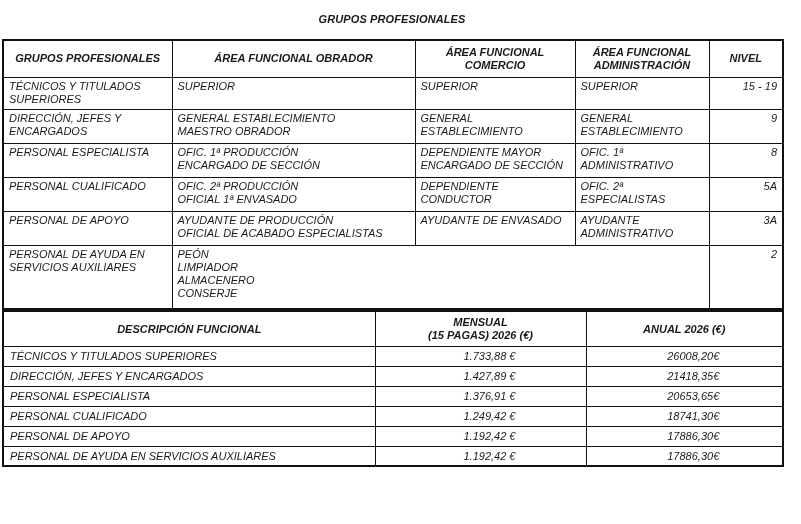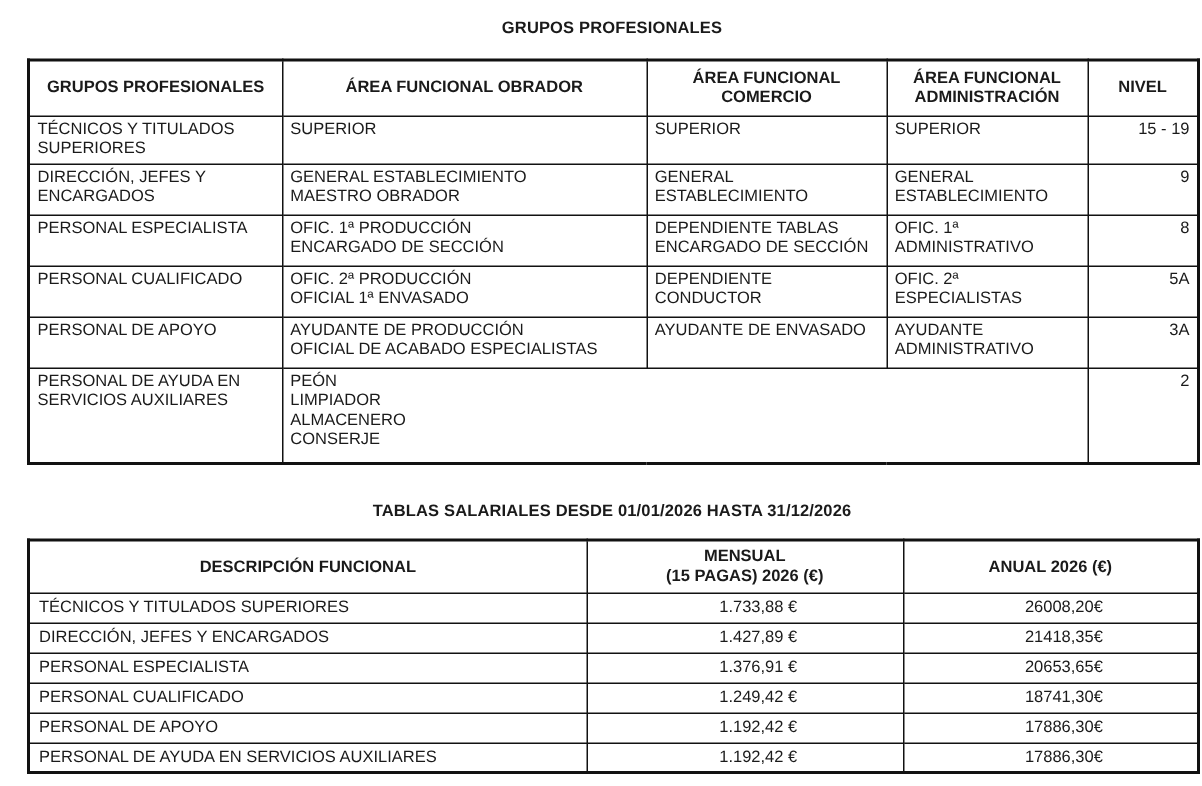--- a/index.html
+++ b/index.html
@@ -1,21 +1,21 @@
 <!DOCTYPE html>
 <html><head>
 <meta charset="utf-8">
 <style>
   html,body{margin:0;padding:0;}
   body{
     width:801px;height:524px;background:#ffffff;
     font-family:"Liberation Sans", sans-serif;
     color:#1a1a1a;overflow:hidden;
   }
-  .sheet{margin-left:18px;width:780px;}
+  .sheet{margin-left:2px;width:780px;font-style:italic;}
   .doc-title{
     margin:0;text-align:center;font-size:11px;font-weight:bold;
     letter-spacing:0.1px;
   }
   #title-grupos{padding-top:13px;margin-bottom:14px;}
   #title-salarios{margin-top:25px;margin-bottom:12px;}
   table.doc-table{
     border-collapse:collapse;table-layout:fixed;width:780px;
     border:2px solid #111;
   }
@@ -81,21 +81,21 @@
           <td>GENERAL ESTABLECIMIENTO
 MAESTRO OBRADOR</td>
           <td>GENERAL ESTABLECIMIENTO</td>
           <td>GENERAL ESTABLECIMIENTO</td>
           <td class="c-nivel">9</td>
         </tr>
         <tr>
           <td class="c-grupo">PERSONAL ESPECIALISTA</td>
           <td>OFIC. 1ª PRODUCCIÓN
 ENCARGADO DE SECCIÓN</td>
-          <td>DEPENDIENTE TABLAS
+          <td>DEPENDIENTE MAYOR
 ENCARGADO DE SECCIÓN</td>
           <td>OFIC. 1ª ADMINISTRATIVO</td>
           <td class="c-nivel">8</td>
         </tr>
         <tr>
           <td class="c-grupo">PERSONAL CUALIFICADO</td>
           <td>OFIC. 2ª PRODUCCIÓN
 OFICIAL 1ª ENVASADO</td>
           <td>DEPENDIENTE
 CONDUCTOR</td>
@@ -114,21 +114,20 @@
           <td class="c-grupo">PERSONAL DE AYUDA EN SERVICIOS AUXILIARES</td>
           <td class="c-merged" colspan="3">PEÓN
 LIMPIADOR
 ALMACENERO
 CONSERJE</td>
           <td class="c-nivel">2</td>
         </tr>
       </tbody>
   </table>
 
-  <p class="doc-title" id="title-salarios">TABLAS SALARIALES DESDE 01/01/2026 HASTA 31/12/2026</p>
 
   <table class="doc-table t2">
     <colgroup>
       <col style="width:372px">
         <col style="width:211px">
         <col style="width:197px">
     </colgroup>
     <thead>
       <tr>
         <th>DESCRIPCIÓN FUNCIONAL</th>

